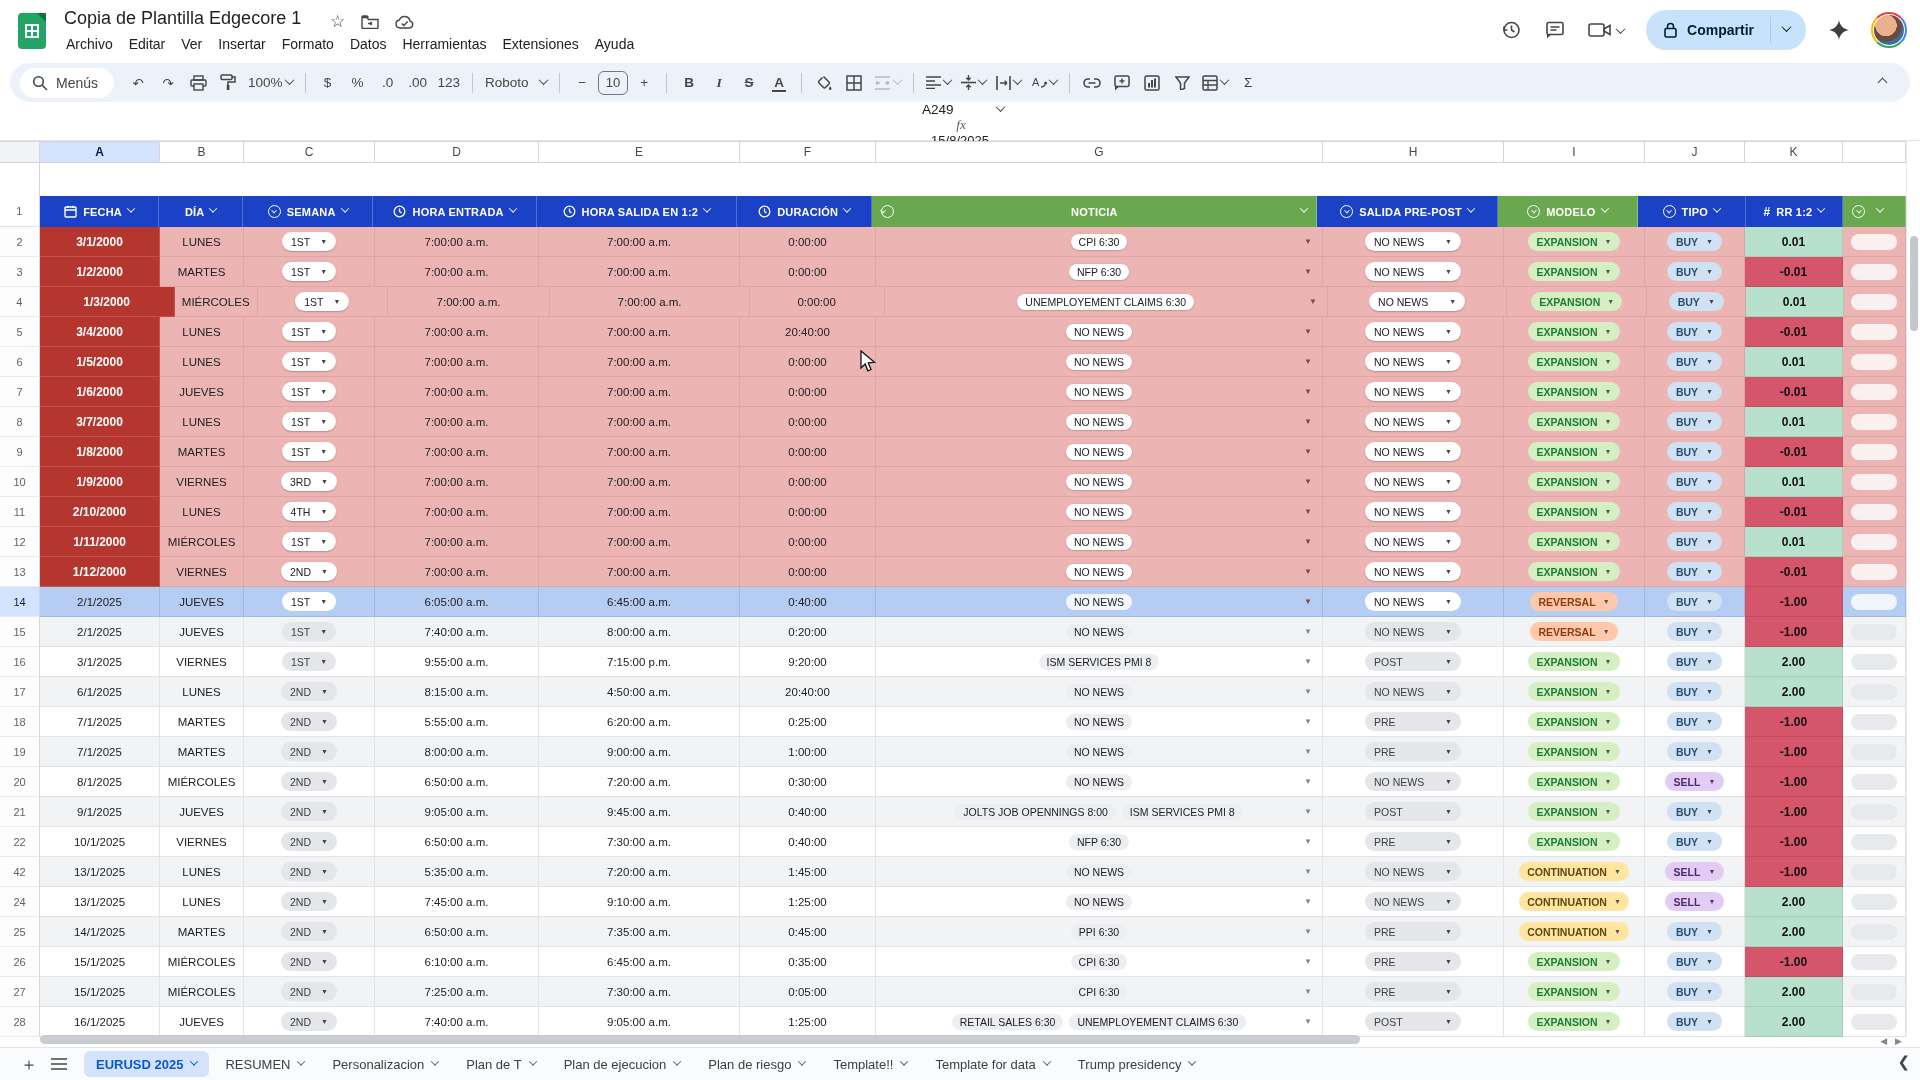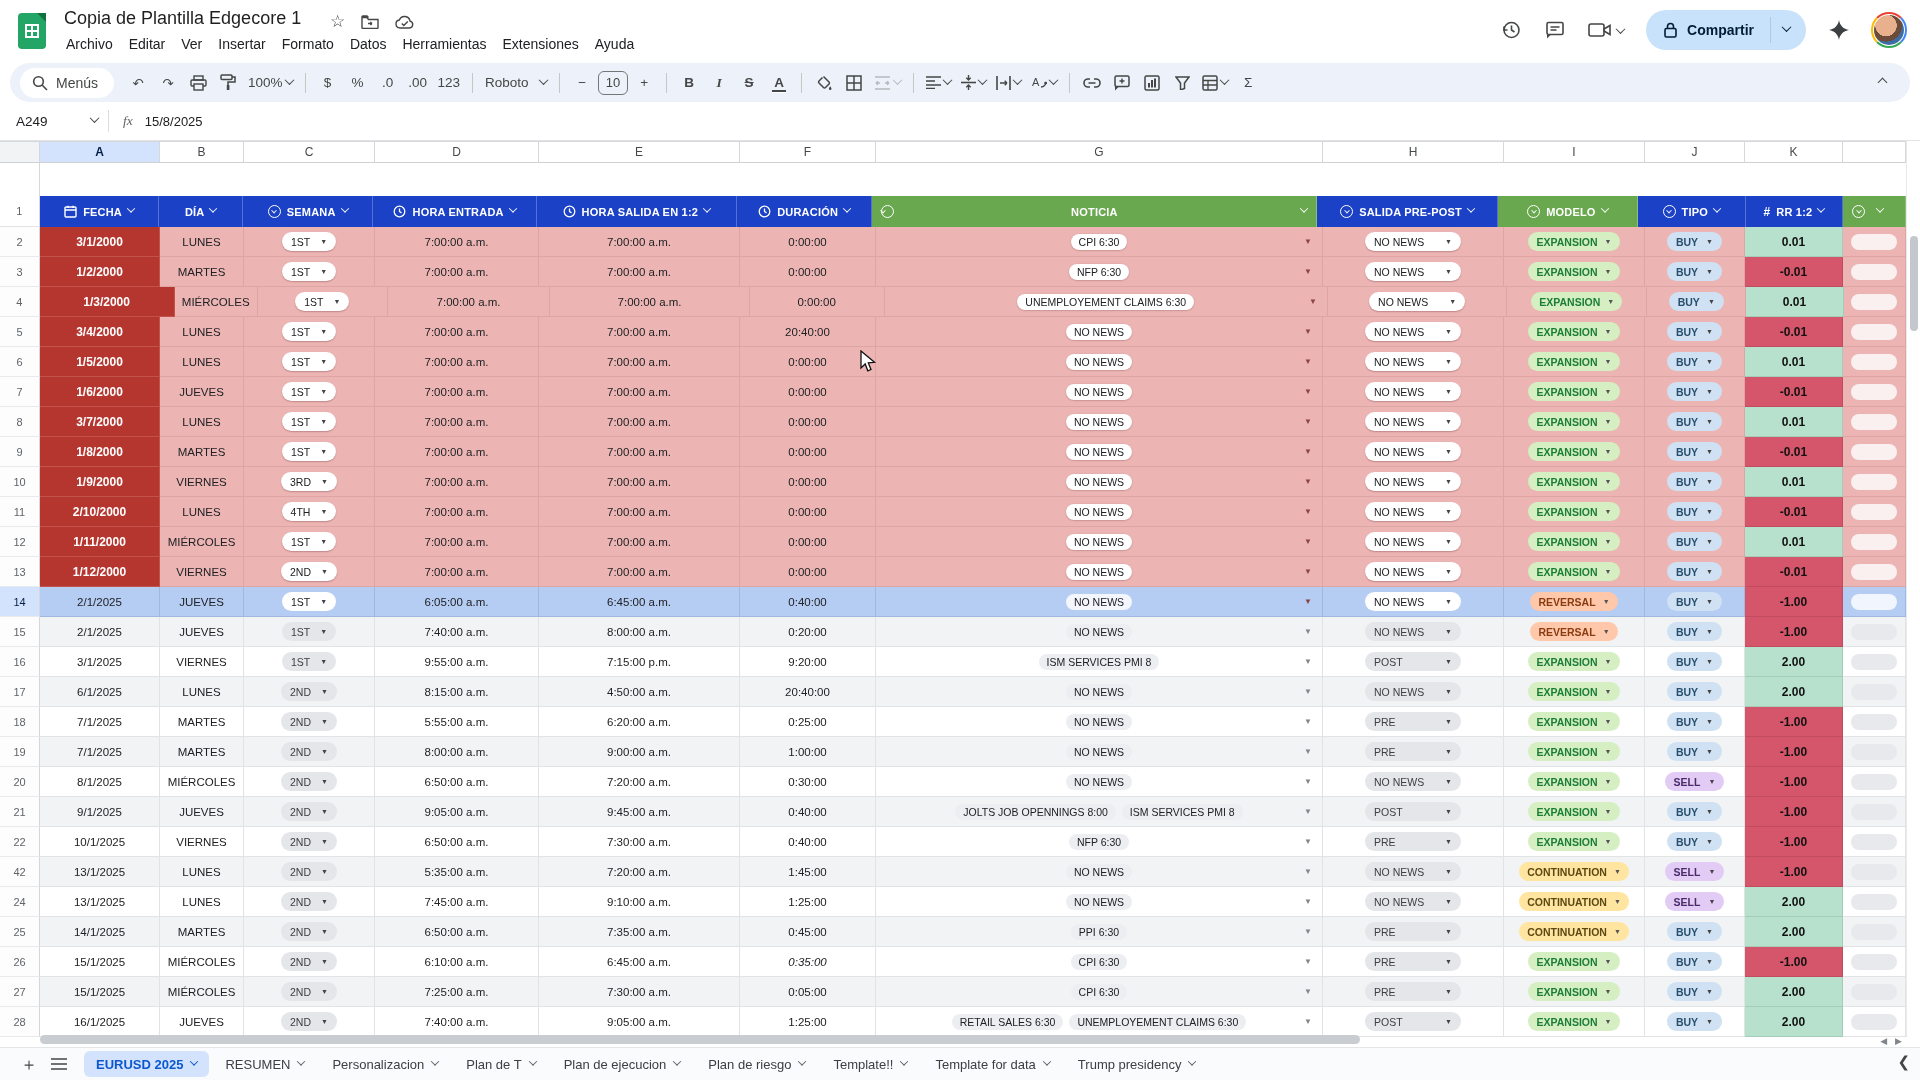--- a/index.html
+++ b/index.html
@@ -42,21 +42,21 @@
   .tb.strike { text-decoration:line-through; }
   .tb.ul { border-bottom:none; position:relative; font-weight:bold;}
   .tb.ul i { position:absolute; left:7px; right:7px; bottom:4px; height:2.5px; background:#444746; border-bottom:1px solid #fff; }
   .tb.disabled { color:#b6b9bd; }
   .fs-box { border:1px solid #747775; border-radius:6px; width:30px; height:24px; display:flex; align-items:center; justify-content:center; font-size:13px; background:#edf2fa; }
   .chev { width:7px; height:7px; border-right:1.7px solid currentColor; border-bottom:1.7px solid currentColor; transform:rotate(45deg) translate(-1px,-1px); display:inline-block; flex:none; }
   .chev.up { transform:rotate(-135deg); }
   .tri { font-size:7px; line-height:1; flex:none; }
 
   
-  #formula-bar { position:absolute; top:102px; left:0; width:1920px; height:39px; background:#fff; display:flex; align-items:center; border-bottom:1px solid #e1e3e6; }
+  #formula-bar { position:absolute; top:102px; left:0; width:1920px; height:39px; background:#fff; display:flex; align-items:center; border-bottom:1px solid #e1e3e6;flex-direction:column; }
   #name-box { width:108px; display:flex; align-items:center; justify-content:space-between; padding:0 10px 0 16px; font-size:13.5px; color:#202124; }
   #fbar-sep { width:1px; height:22px; background:#dadce0; }
   #fx { font-style:italic; font-family:"Liberation Serif",serif; color:#5f6368; font-size:13.5px; margin:0 12px 0 14px; }
   #formula-value { font-size:13px; color:#202124; }
 
   
   #grid { position:absolute; top:141px; left:0; width:1920px; height:906px; background:#fff; }
   #col-letters { position:absolute; top:0; left:0; height:22px; width:1906px; display:flex; }
   #col-letters .cl { border-right:1px solid #d5d7da; border-top:1px solid #d5d7da; border-bottom:1px solid #cfd1d4; background:#fff; color:#45494d; font-size:12px; display:flex; align-items:center; justify-content:center; height:22px; }
   #col-letters .corner { background:#f1f3f4; }
@@ -1451,21 +1451,21 @@
         <div class="cell c-a" style="width: 120px;">15/1/2025</div>
         <div class="cell c-b" style="width: 84px;">MIÉRCOLES</div>
         <div class="cell c-c" style="width: 131px;">
           <span class="dd-pill">
             <span>2ND</span>
             <span class="tri">▼</span>
           </span>
         </div>
         <div class="cell c-d" style="width: 164px;">6:10:00 a.m.</div>
         <div class="cell c-e" style="width: 201px;">6:45:00 a.m.</div>
-        <div class="cell c-f" style="width: 136px; font-style: italic;">0:35:00</div>
+        <div class="cell c-f" style="width: 136px;">0:35:00</div>
         <div class="cell c-g" style="width: 447px;">
           <span class="n-chip">CPI 6:30</span>
           <span class="celltri">▼</span>
         </div>
         <div class="cell c-h" style="width: 181px;">
           <span class="dd-pill" style="min-width:96px;justify-content:space-between;">
             <span>PRE</span>
             <span class="tri">▼</span>
           </span>
         </div>

